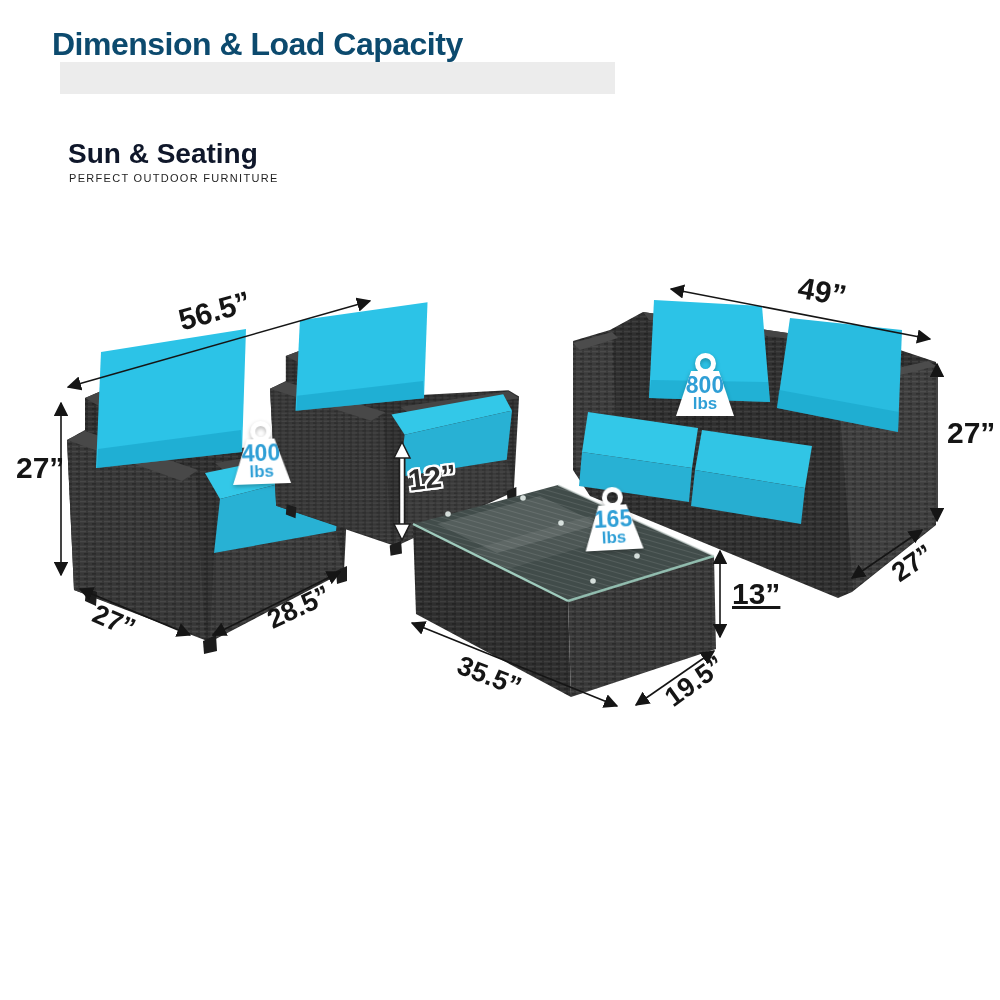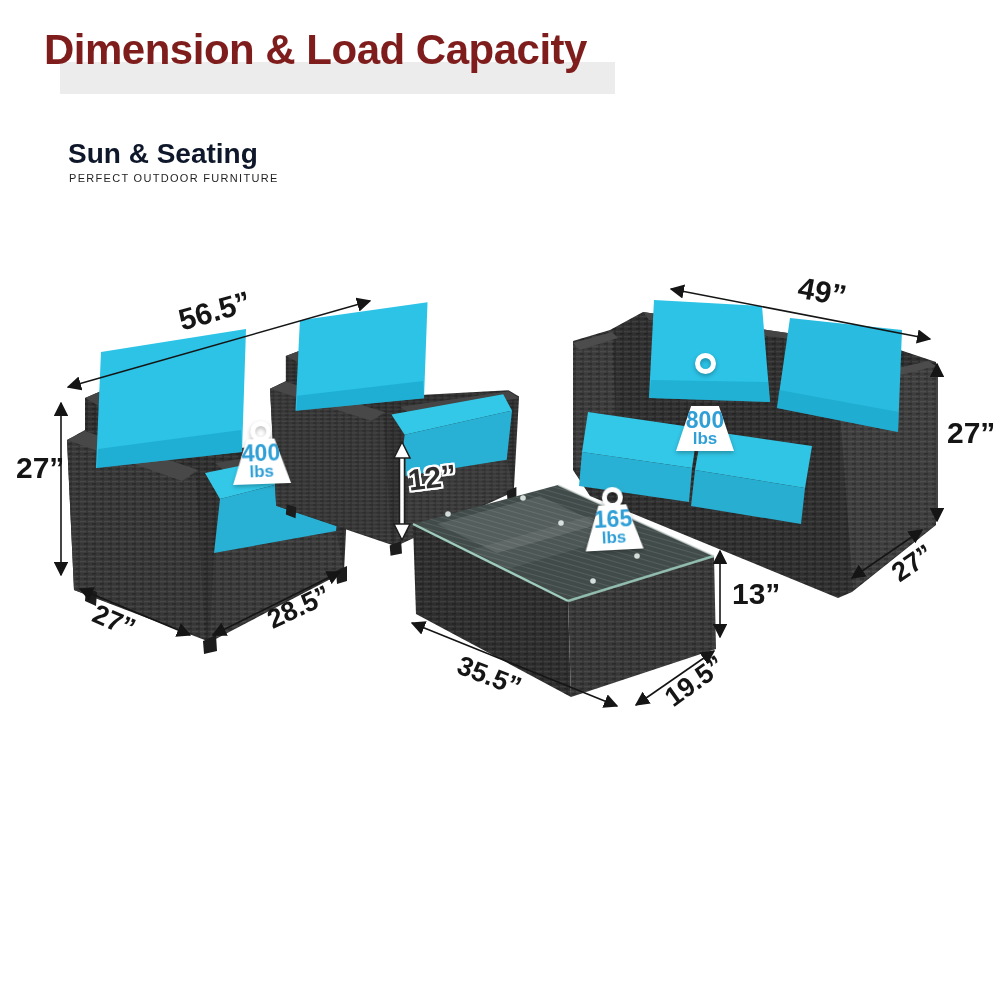--- a/index.html
+++ b/index.html
@@ -1,22 +1,22 @@
 <!DOCTYPE html>
 <html><head>
 <meta charset="utf-8">
 <style>
   html,body{margin:0;padding:0;background:#fff;}
   body{width:1000px;height:1000px;overflow:hidden;font-family:"Liberation Sans",sans-serif;}
   #stage{position:relative;width:1000px;height:1000px;background:#ffffff;}
 
   
   .title-bar{position:absolute;left:60px;top:62px;width:555px;height:32px;background:#ececec;}
-  .page-title{position:absolute;left:44px;top:26px;font-size:42px;font-weight:800;
-              letter-spacing:-0.5px;color:#7f1d1d;white-space:nowrap;}
+  .page-title{position:absolute;left:52px;top:26px;font-size:32px;font-weight:800;
+              letter-spacing:-0.5px;color:#0c4a6e;white-space:nowrap;}
   .brand-name{position:absolute;left:68px;top:138px;font-size:28px;font-weight:800;color:#0f172a;white-space:nowrap;}
   .brand-tagline{position:absolute;left:69px;top:172px;font-size:11px;font-weight:400;
                  letter-spacing:1.3px;color:#1f1f1f;white-space:nowrap;}
 
   
   #scene{position:absolute;left:0;top:0;width:1000px;height:1000px;}
 
   
   .dim{position:absolute;font-size:27px;font-weight:800;color:#151515;white-space:nowrap;
        transform-origin:50% 50%;}
@@ -143,32 +143,32 @@
   </svg>
 
   <div class="dim lg" style="left:178px;top:294px;transform:rotate(-16deg);">56.5”</div>
   <div class="dim lg" style="left:798px;top:275px;transform:rotate(11deg);">49”</div>
   <div class="dim lg" style="left:16px;top:451px;">27”</div>
   <div class="dim" style="left:92px;top:606px;transform:rotate(23deg);">27”</div>
   <div class="dim" style="left:266px;top:592px;transform:rotate(-25deg);">28.5”</div>
   <div class="dim lg outlined" style="left:408px;top:461px;transform:rotate(-7deg);">12”</div>
   <div class="dim lg" style="left:947px;top:416px;">27”</div>
   <div class="dim" style="left:891px;top:548px;transform:rotate(-34deg);">27”</div>
-  <div class="dim lg" style="left:732px;top:577px;">13”</div>
+  <div class="dim lg" style="left:732px;top:577px;text-decoration:underline;">13”</div>
   <div class="dim" style="left:456px;top:661px;transform:rotate(21deg);">35.5”</div>
   <div class="dim" style="left:662px;top:666px;transform:rotate(-36deg);">19.5”</div>
 
   <div class="badge" style="left:232px;top:421px;transform:rotate(-2deg);">
     <div class="ring"></div>
     <div class="shape">
       <span class="val">400</span>
       <span class="unit">lbs</span>
     </div>
   </div>
-  <div class="badge" style="left:676px;top:353px;gap:35px;">
+  <div class="badge" style="left:676px;top:353px;">
     <div class="ring"></div>
     <div class="shape">
       <span class="val">800</span>
       <span class="unit">lbs</span>
     </div>
   </div>
   <div class="badge" style="left:584px;top:487px;transform:rotate(-3deg);">
     <div class="ring"></div>
     <div class="shape">
       <span class="val">165</span>

